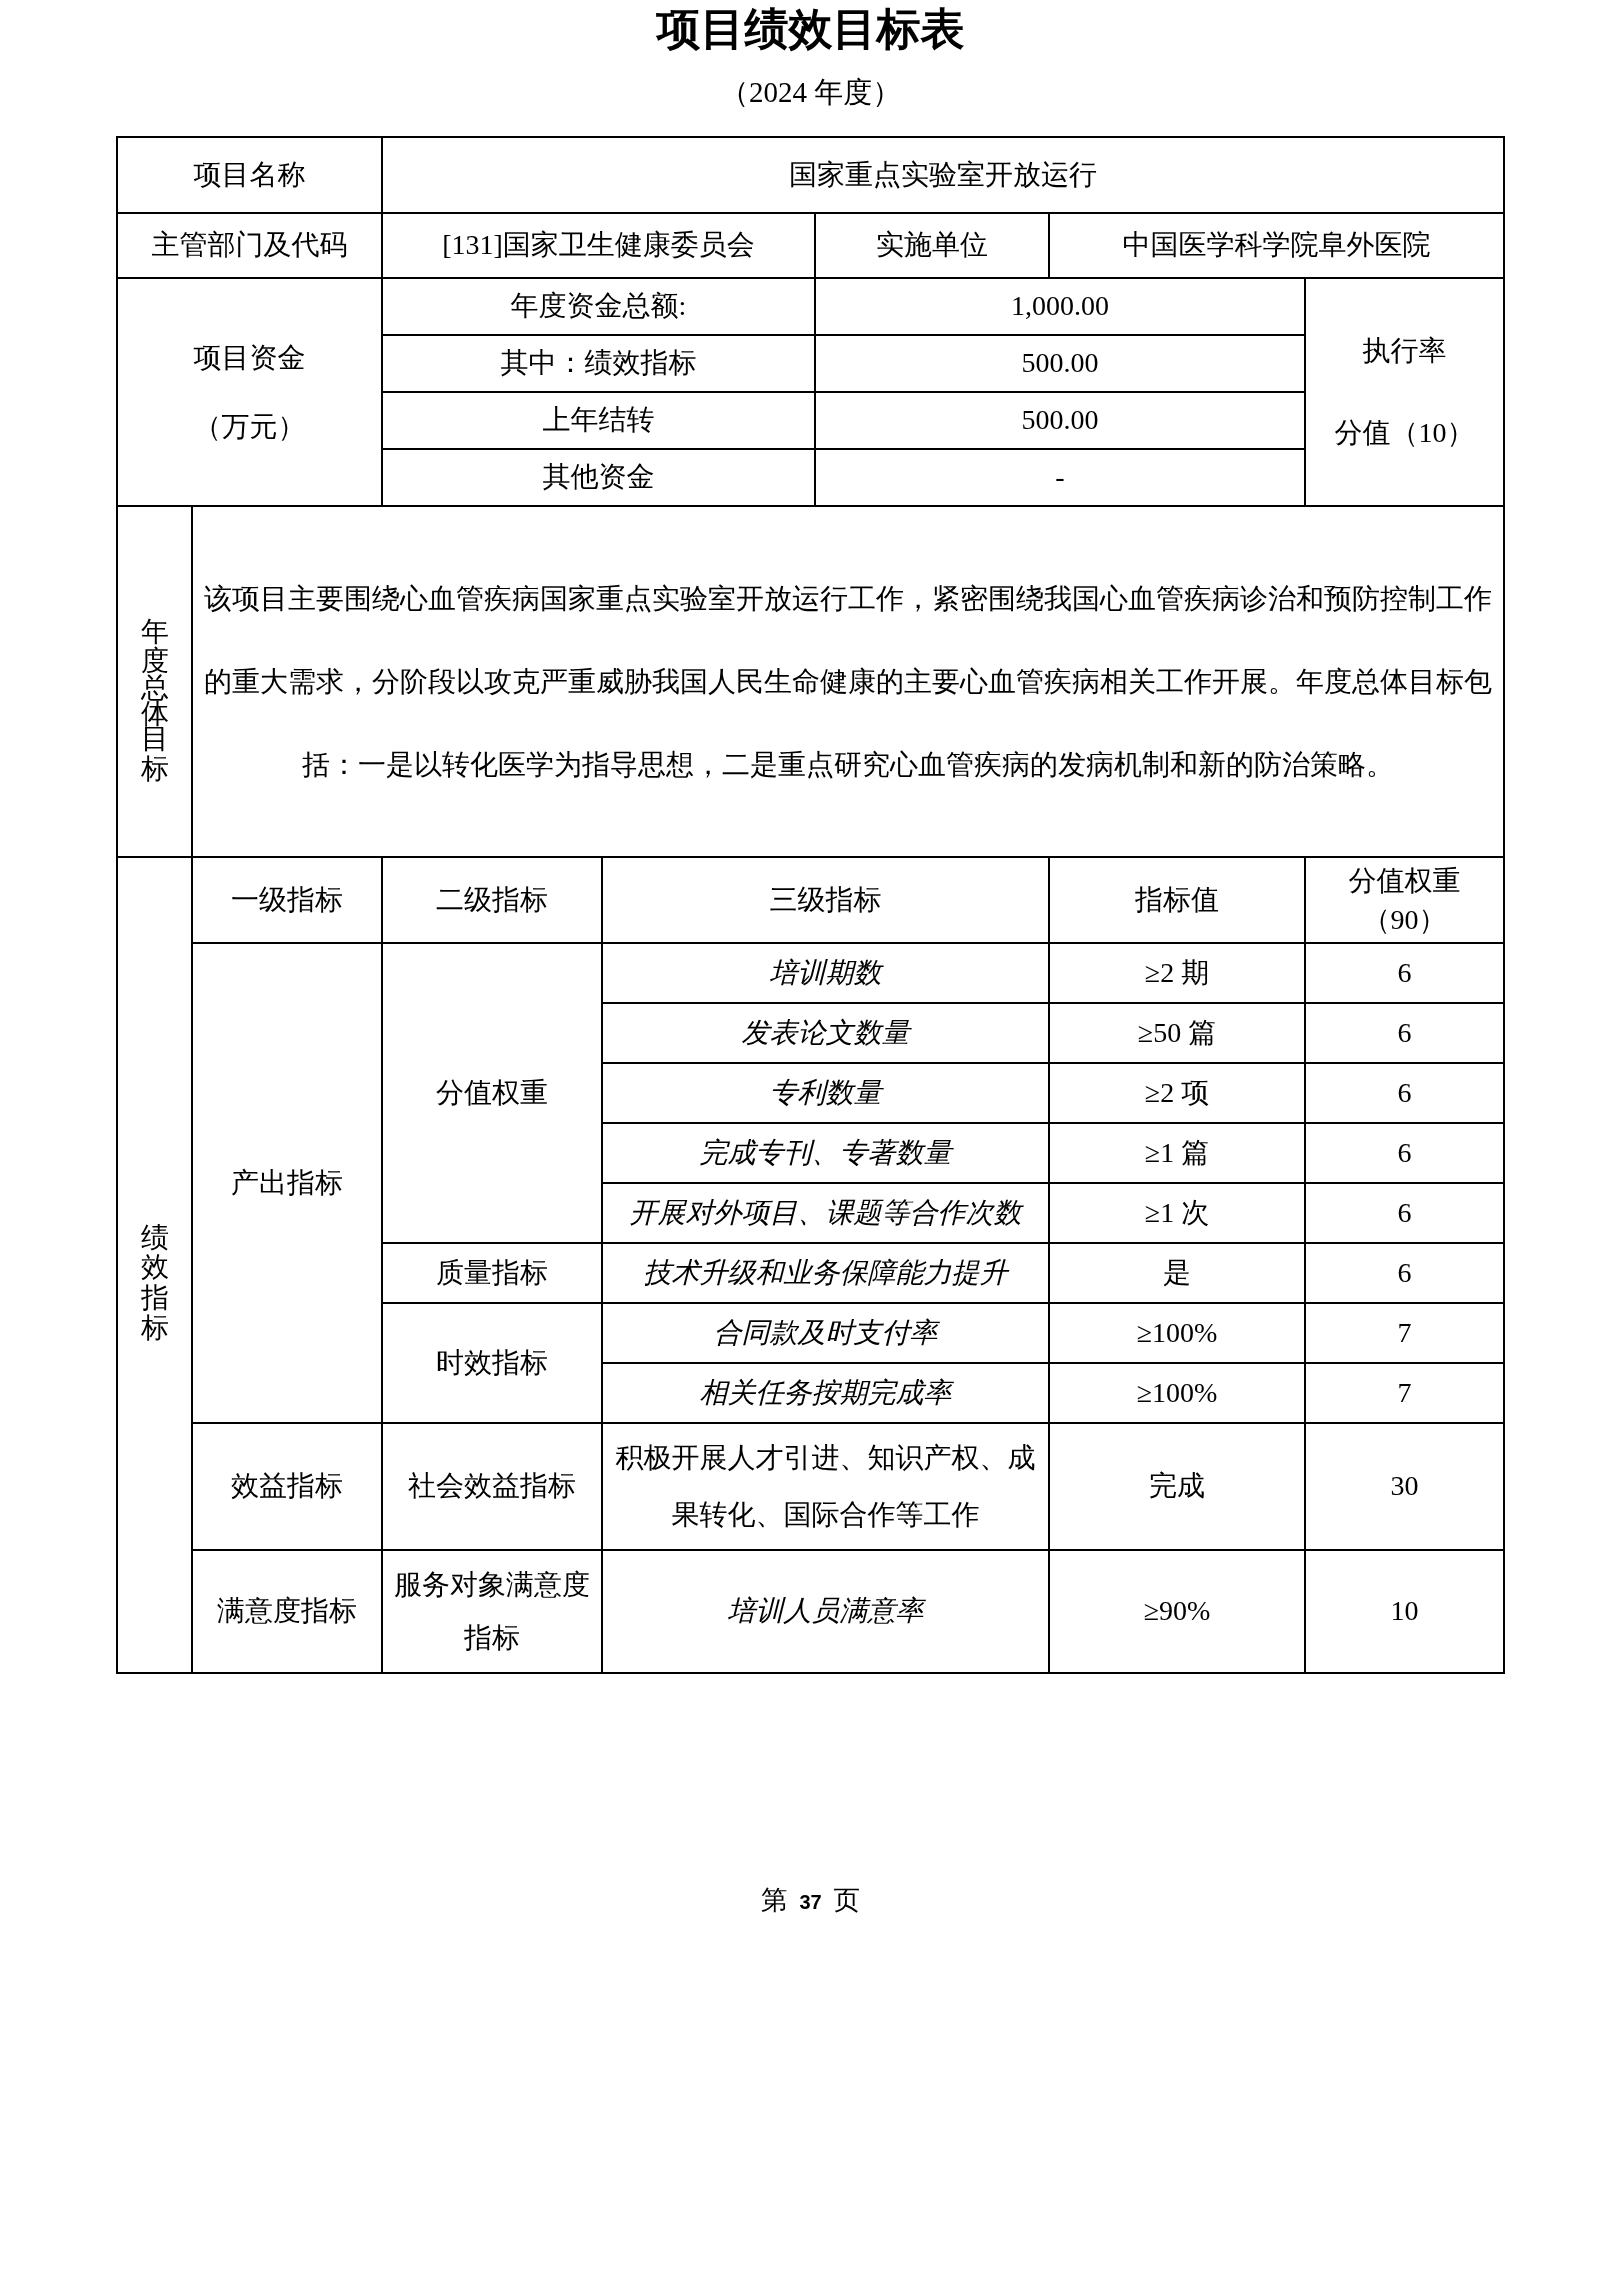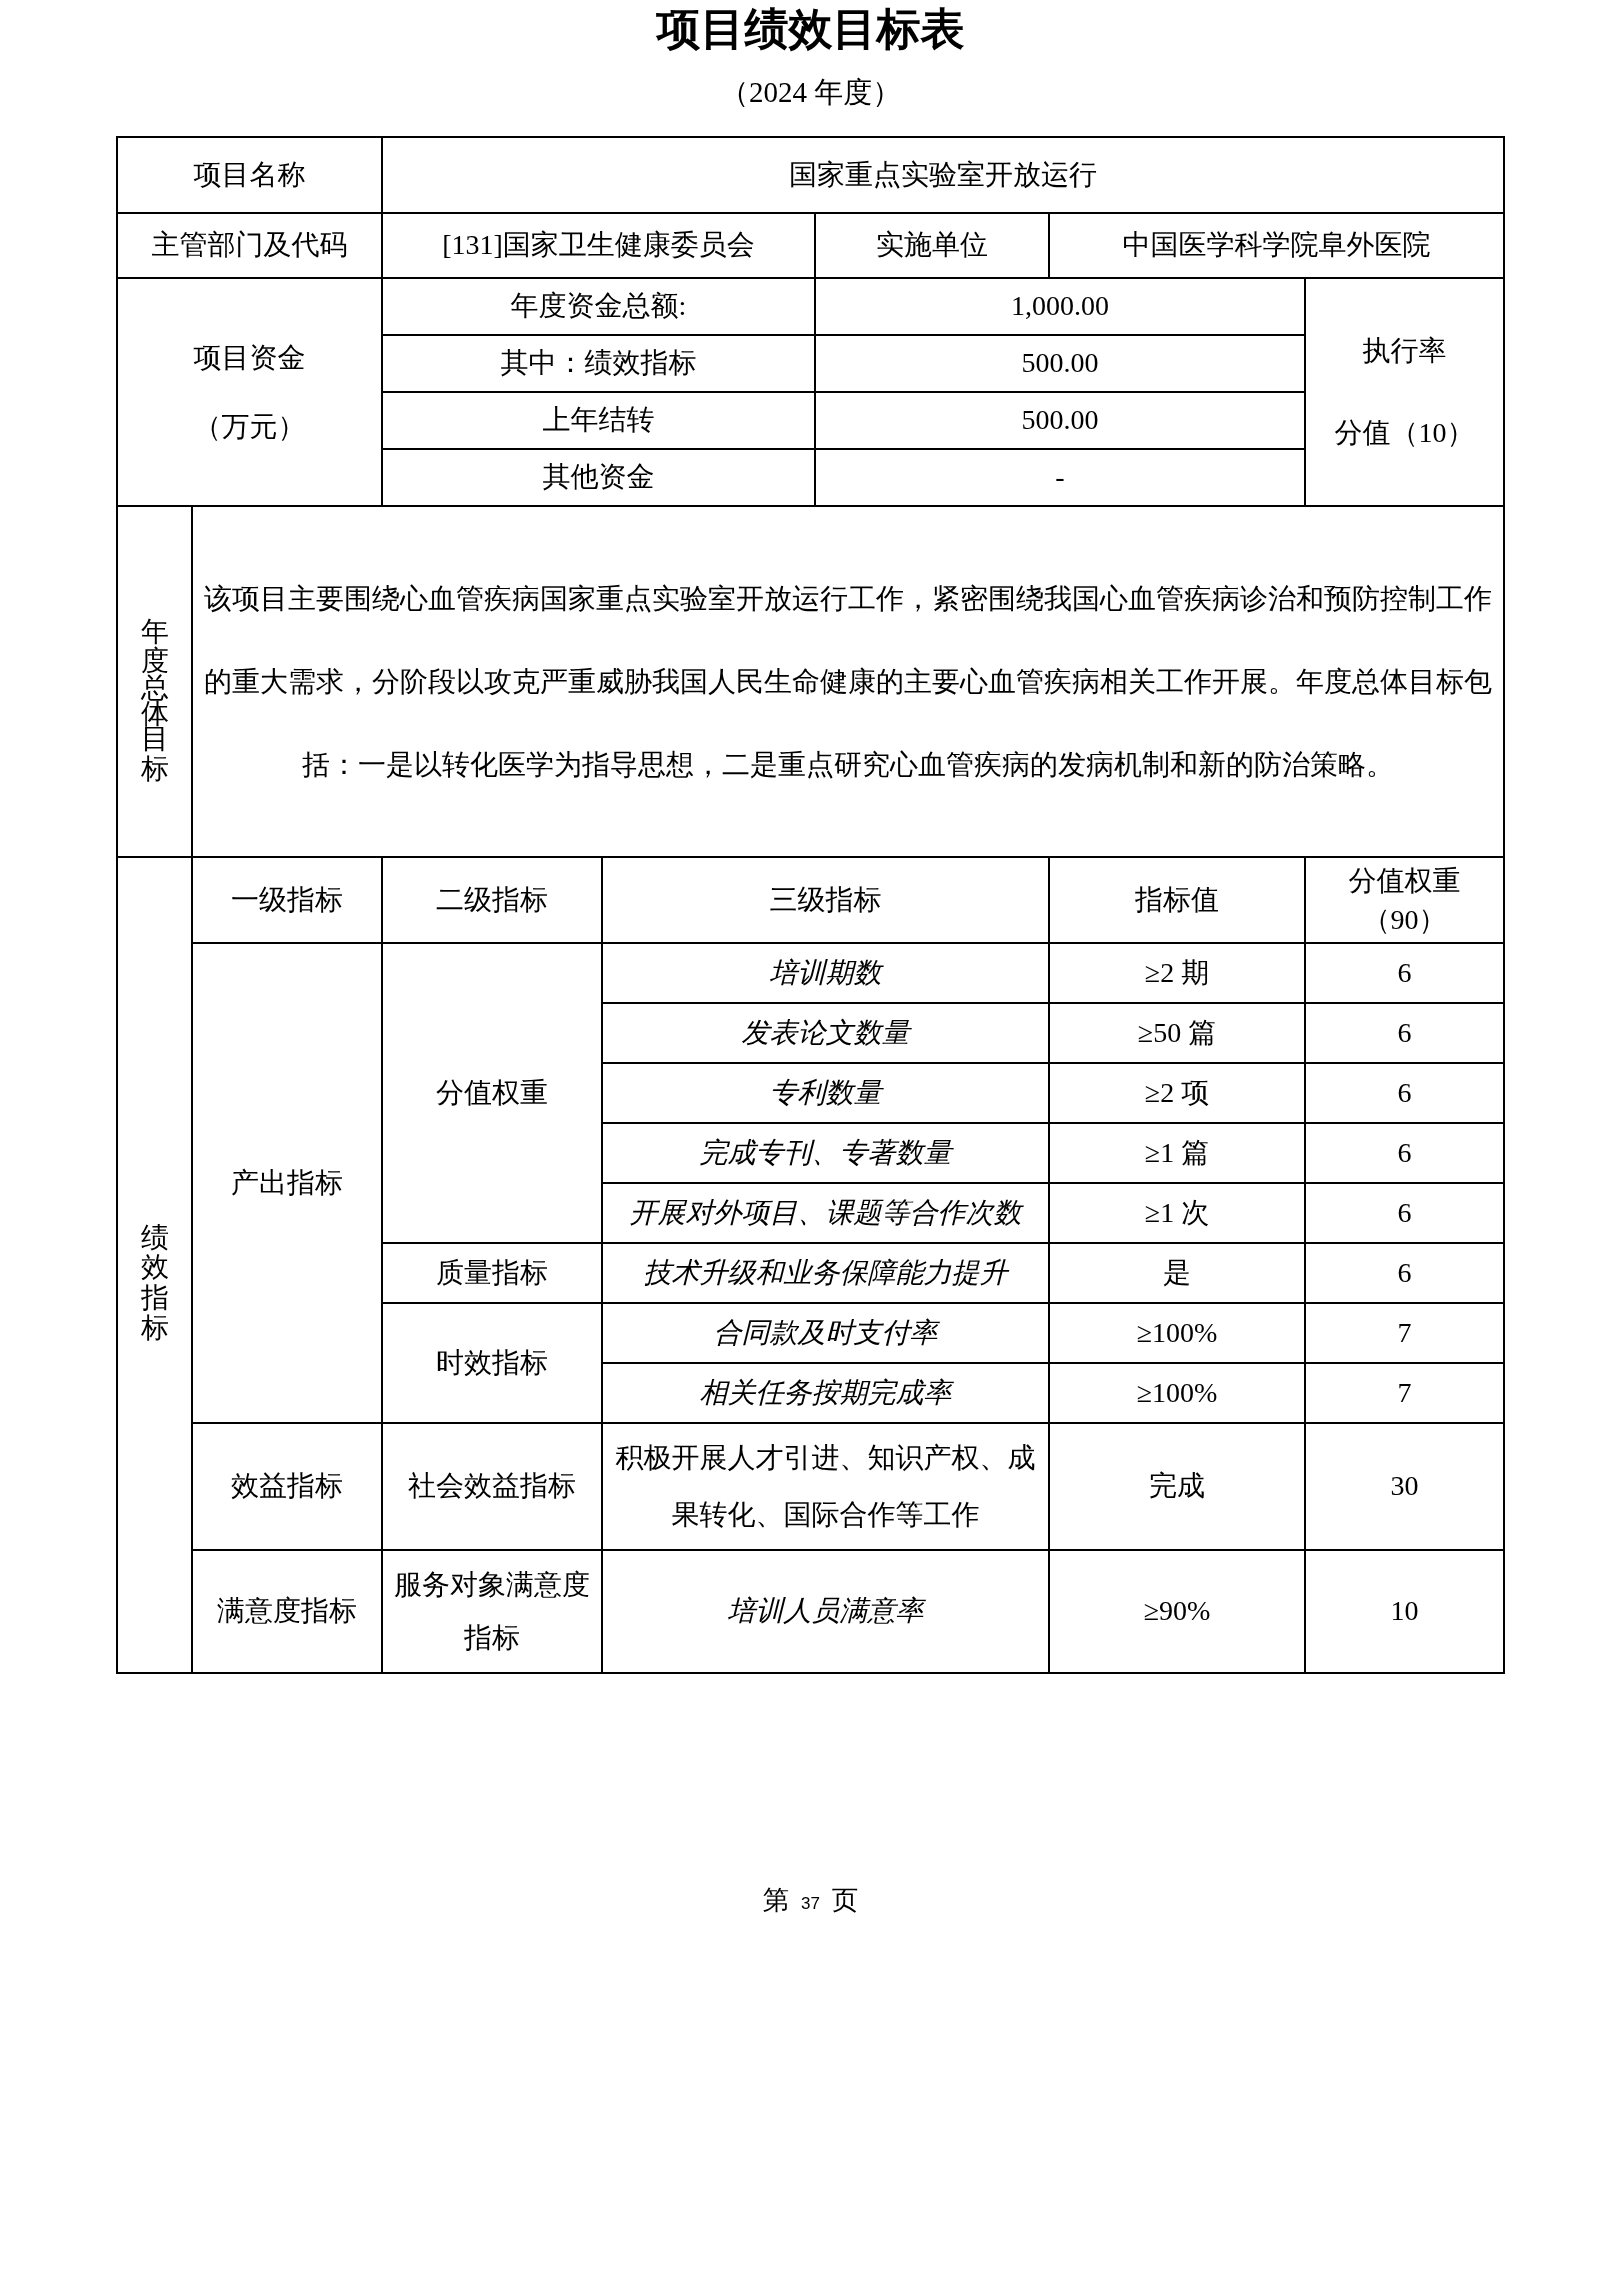--- a/index.html
+++ b/index.html
@@ -77,22 +77,22 @@
   .doc-footer{
     margin-top:208px;
     display:flex;
     justify-content:center;
     align-items:baseline;
     gap:11.8px;
     font-size:26.5px;
   }
   .doc-footer .pagenum{
     font-family:"Liberation Sans","DejaVu Sans",sans-serif;
-    font-weight:400;
-    font-size:17px;
+    font-weight:700;
+    font-size:20px;
   }
 </style>
 </head>
 <body>
 
 <div class="page">
 
   <h1 class="doc-title">项目绩效目标表</h1>
   <div class="doc-subtitle">（2024 年度）</div>
 

